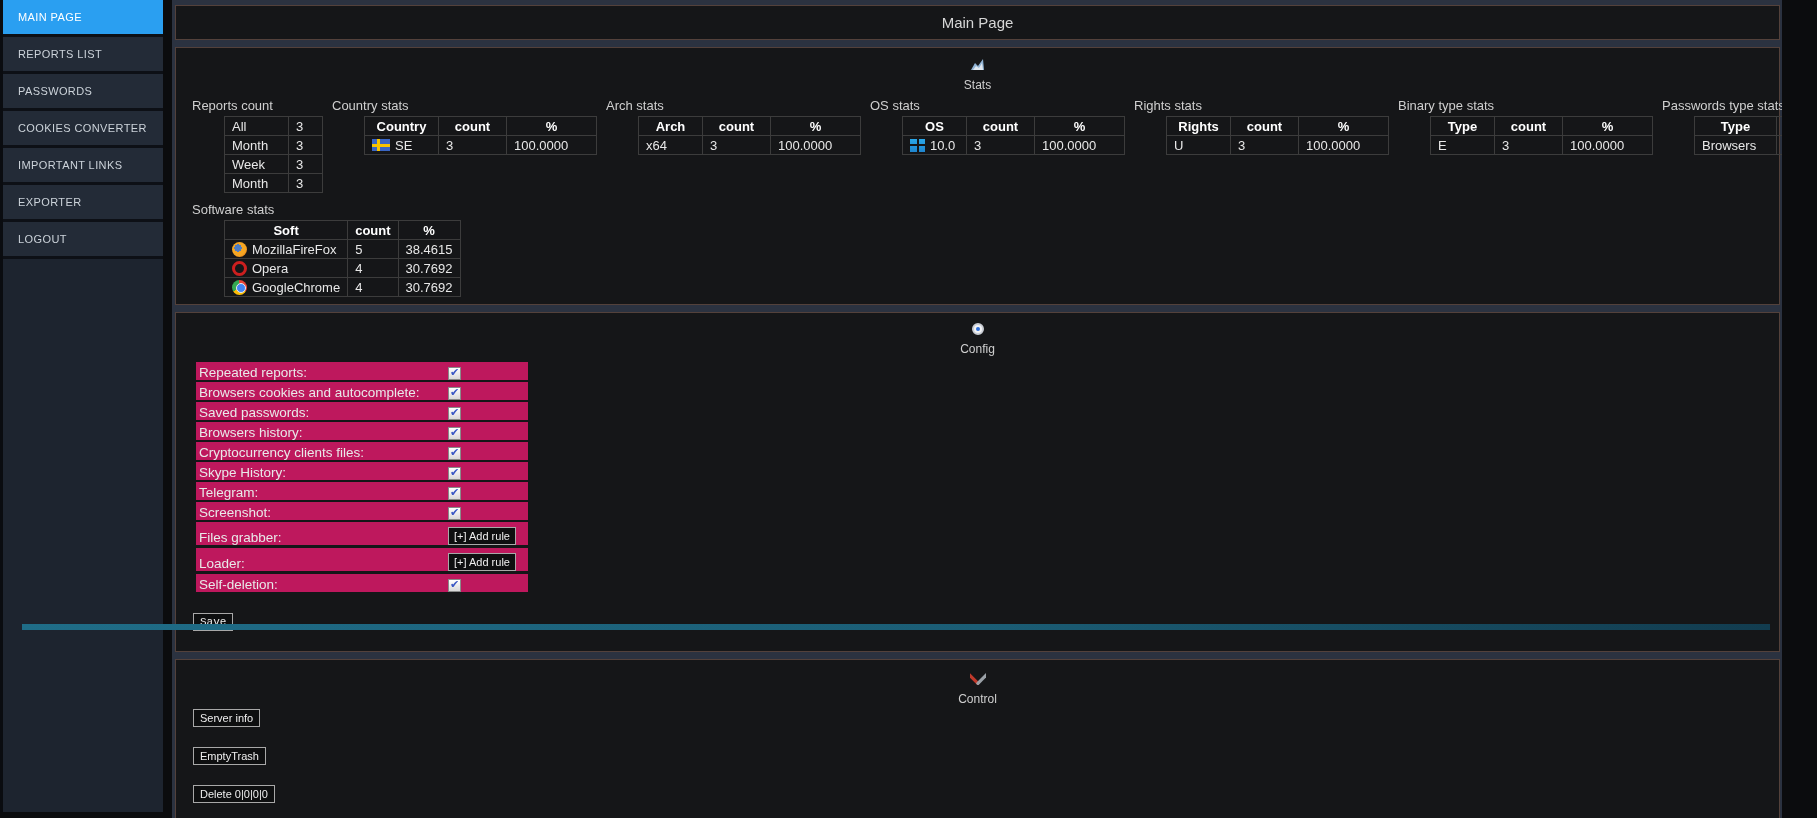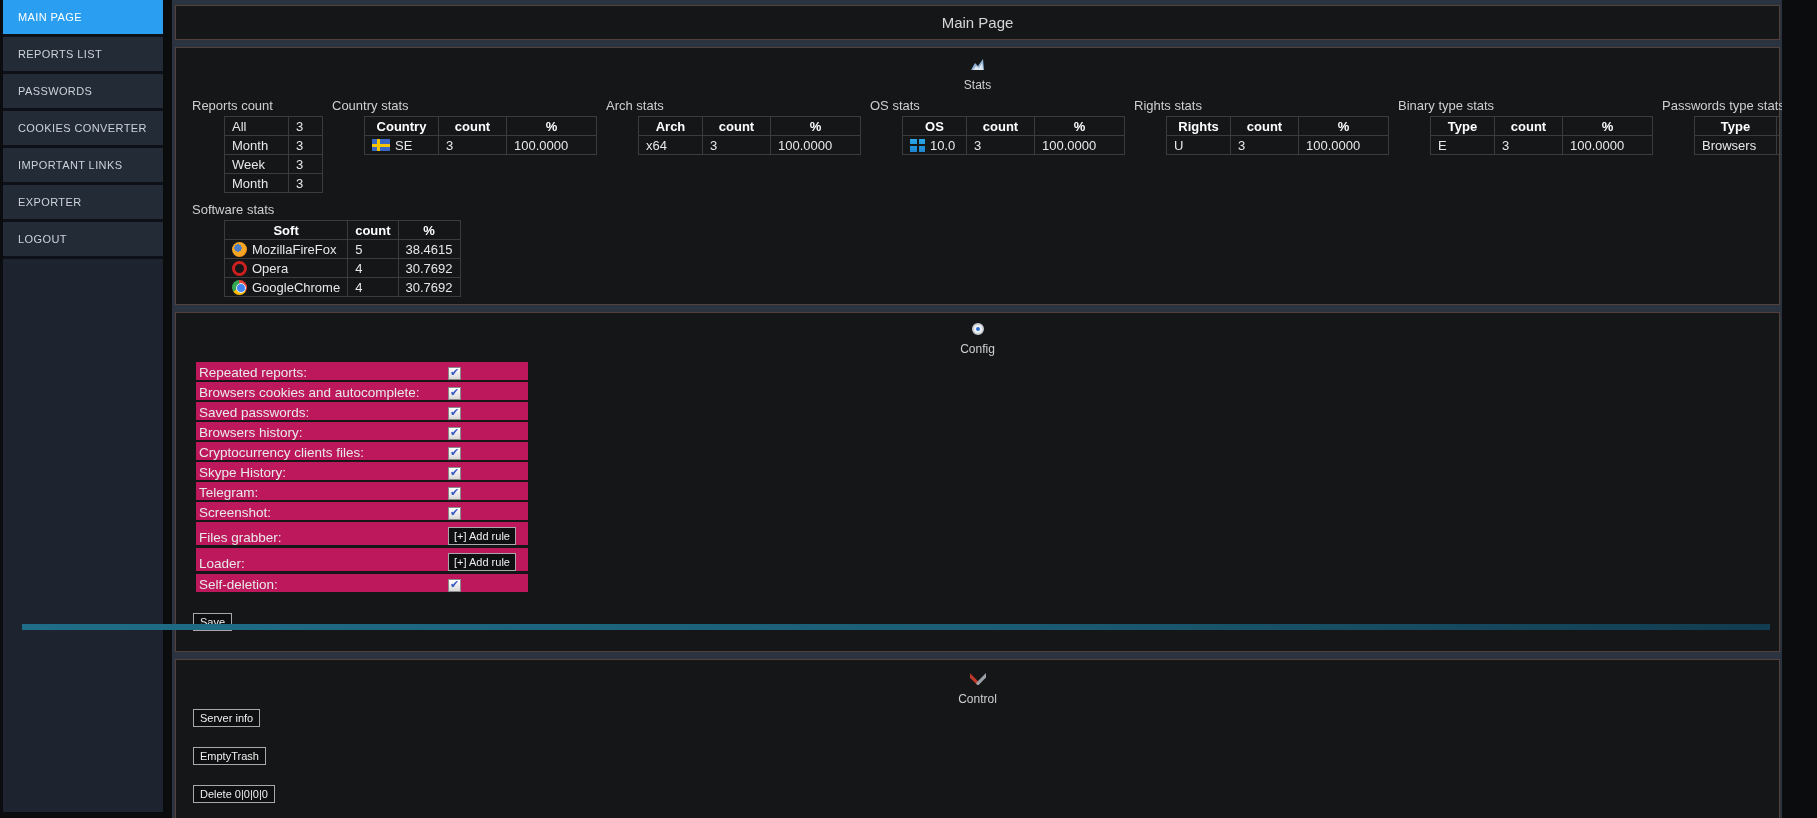--- a/index.html
+++ b/index.html
@@ -72,21 +72,21 @@
   .config-row.btnrow { height:23px; margin-bottom:3px; }
   .config-label { flex:1; color:#e9e9e9; font-size:13.5px; }
   .config-control { width:76px; display:flex; justify-content:flex-start; }
   .checkbox { width:13px; height:13px; background:linear-gradient(#ffffff,#d9d9d9);
               border:1px solid #8a8a8a; position:relative; cursor:pointer; }
   .checkbox.checked::after { content:"\2714"; position:absolute; left:1px; top:-2px;
               font-size:11px; color:#3a57c4; }
   .btn { background:#0e0f10; border:1px solid #a8a8a8; color:#eeeeee; font-size:11px;
          font-family:"Liberation Sans", sans-serif; padding:2px 6px; cursor:pointer; white-space:nowrap; }
   .add-rule { padding:2px 5px; }
-  .save-btn { margin:19px 0 0 1px; }
+  .save-btn { margin:19px 0 0 1px;font-family:Liberation Mono, monospace; }
 
   
   .control-btn { display:block; margin:0 0 20px 1px; }
   .panel-control .section-head { margin-bottom:3px; }
 
   
   .bottom-strip { position:absolute; left:22px; width:1748px; bottom:0; height:6px;
                   background:linear-gradient(90deg,#1f6d88 0%, #1b5d75 55%, #123c4f 100%); }
 </style>
 </head>

